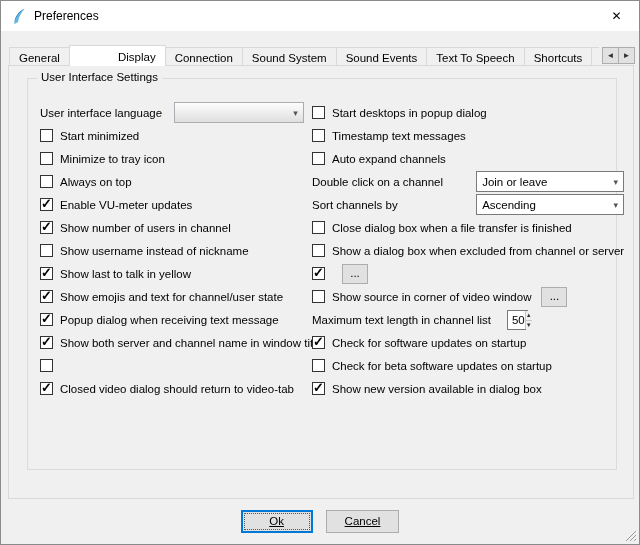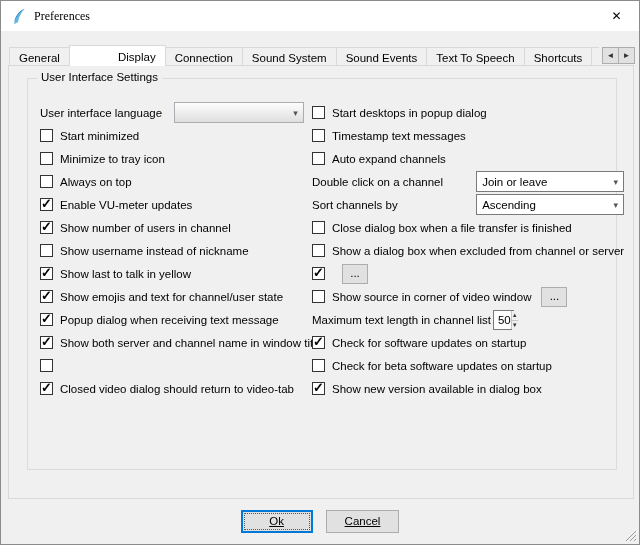--- a/index.html
+++ b/index.html
@@ -1,21 +1,21 @@
 <!DOCTYPE html>
 <html><head>
 <meta charset="utf-8">
 <style>
   * { box-sizing: border-box; margin: 0; padding: 0; }
   html,body { width:640px; height:545px; }
   body { font-family: "Liberation Sans", sans-serif; font-size: 11.5px; color:#000; background:#fff; }
   .window { width:640px; height:545px; background:#f0f0f0; border:1px solid #8a8a8a; position:relative; overflow:hidden; }
 
   
-  .titlebar { height:30px; background:#ffffff; display:flex; align-items:center;font-family:Liberation Serif, serif; }
+  .titlebar { height:30px; background:#ffffff; display:flex; align-items:center; }
   .title-icon { width:17px; height:17px; margin-left:9px; flex:none; }
   .title-text { margin-left:7px; font-size:12px; }
   .close-btn { margin-left:auto; width:45px; height:30px; display:flex; align-items:center; justify-content:center; font-size:12px; color:#000; cursor:default; }
 
   
   .tabstrip { position:absolute; top:44px; left:8px; right:40px; height:21px; display:flex; overflow:hidden; white-space:nowrap; }
   .tab { flex:none; padding:4px 9px 3px; background:#f0f0f0; border:1px solid #d9d9d9; border-bottom:none; margin-right:-1px; height:19px; margin-top:2px; }
   .tab.active { background:#fff; height:25px; margin-top:0; padding-top:5px; position:relative; z-index:3; border-color:#d9d9d9;padding-left:48px; }
   .tabscroll { position:absolute; top:46px; right:4px; display:flex; z-index:4; }
   .tabscroll .sbtn { width:17px; height:17px; border:1px solid #adadad; background:#e1e1e1; font-size:8px; line-height:15px; text-align:center; color:#333; margin-left:-1px; }
@@ -38,21 +38,21 @@
   .cb.checked::after { content:"✓"; position:absolute; left:0px; top:-3px; font-size:13px; font-weight:bold; color:#000; }
 
   
   .combo { height:21px; border:1px solid #7a7a7a; background:#fff; display:flex; align-items:center; padding-left:5px; flex:none; }
   .combo .arrow { margin-left:auto; width:15px; text-align:center; color:#555; font-size:9px; }
   .combo.classic { background:linear-gradient(#fdfdfd,#dfdfdf); border-color:#abadb3; }
   .combo.w130 { width:130px; margin-left:auto; }
   .combo.w145 { width:148px; margin-left:auto; }
 
   
-  .spin { width:21px; height:20px; border:1px solid #7a7a7a; background:#fff; display:flex; margin-left:2px; flex:none; }
+  .spin { width:21px; height:20px; border:1px solid #7a7a7a; background:#fff; display:flex; margin-left:16px; flex:none; }
   .spin .val { flex:1; padding:3px 0 0 4px; }
   .spin .btns { width:13px; display:flex; flex-direction:column; border-left:1px solid #c5c5c5; }
   .spin .btns span { flex:1; font-size:6px; line-height:9px; text-align:center; color:#333; background:#f0f0f0; }
   .spin .btns span:first-child { border-bottom:1px solid #c5c5c5; }
 
   .dots-btn { width:26px; height:20px; border:1px solid #adadad; background:#e1e1e1; text-align:center; line-height:17px; margin-left:10px; flex:none; }
 
   
   .footer { position:absolute; bottom:11px; left:0; right:0; display:flex; justify-content:center; gap:13px; }
   .btn { min-width:72px; height:23px; background:#e1e1e1; border:1px solid #adadad; text-align:center; line-height:20px; text-decoration:underline; padding:0 18px; }

